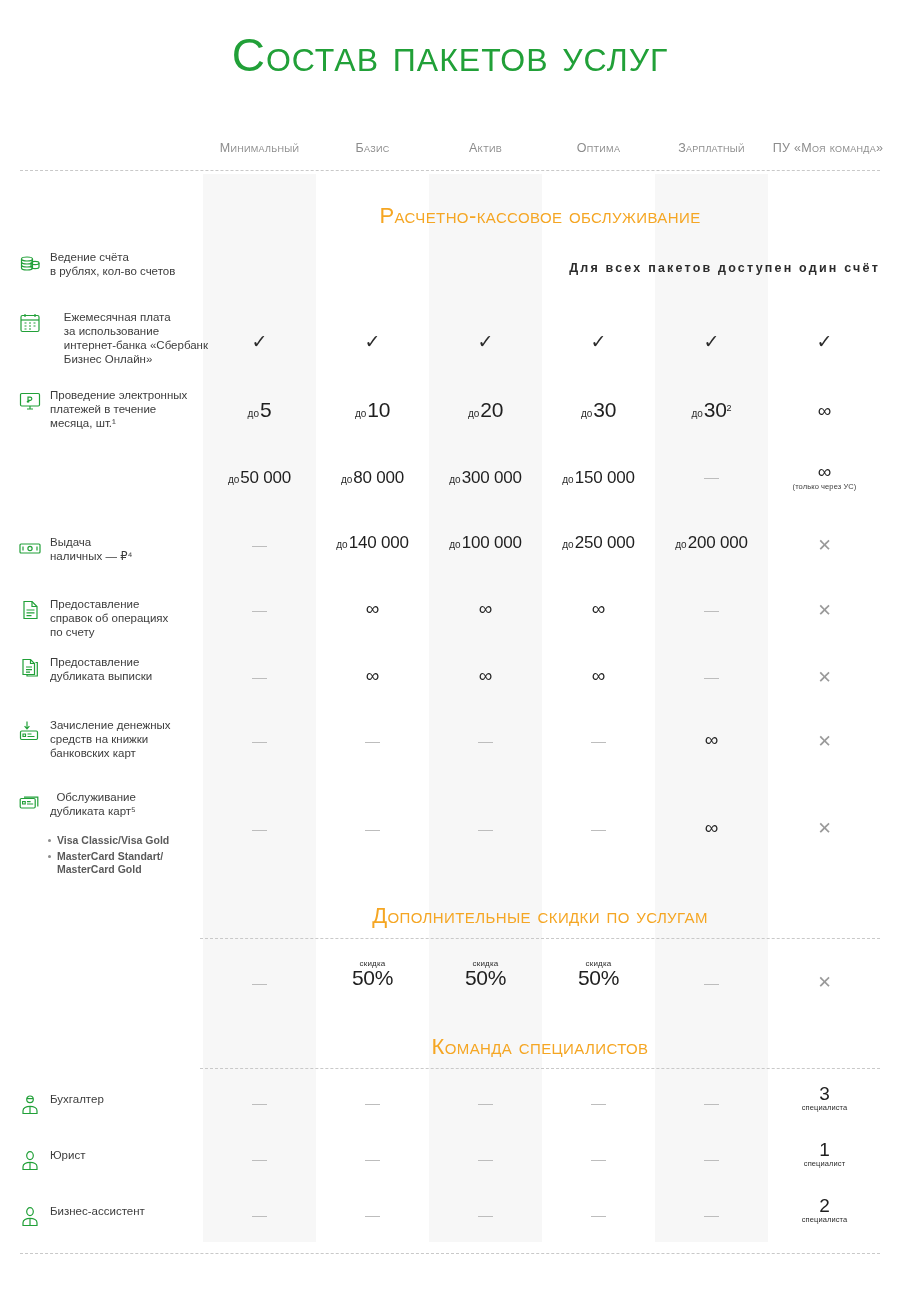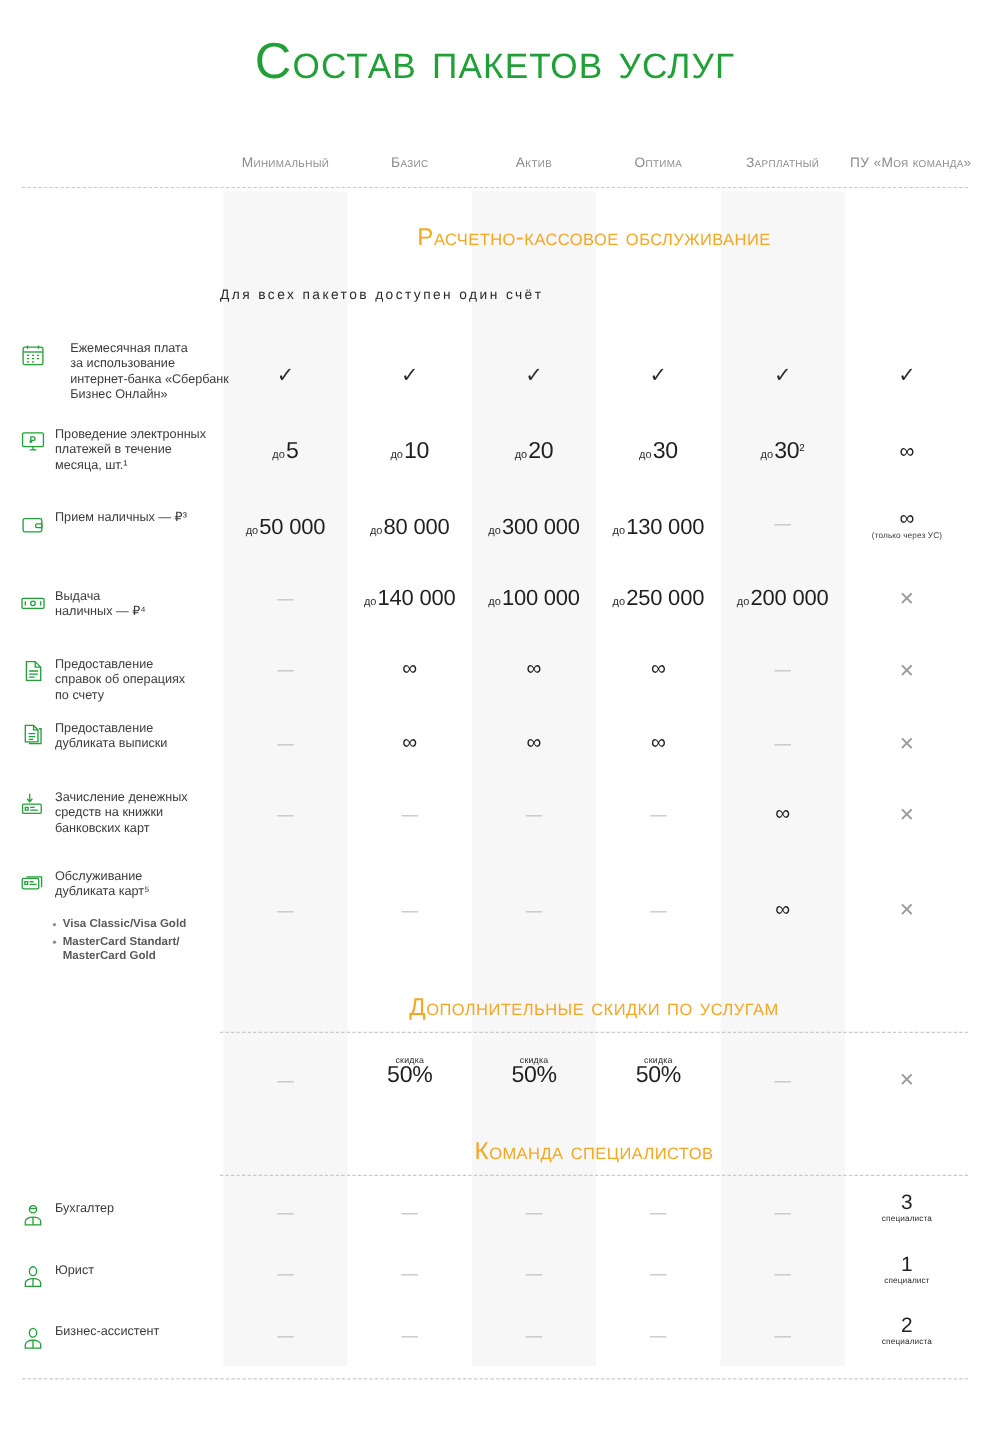--- a/index.html
+++ b/index.html
@@ -54,35 +54,35 @@
   .labelcell .ico{flex:0 0 24px;width:24px;height:24px;display:block;margin-top:1px;}
   .labelcell .txt{font-size:11.5px;line-height:14px;color:#3c3c3c;}
   .sublist{margin:5px 0 0 30px;padding:0;list-style:none;}
   .sublist li{font-size:10.5px;line-height:13px;color:#5a5a5a;position:relative;padding-left:9px;margin-top:3px;font-weight:bold;}
   .sublist li:before{content:"";position:absolute;left:0;top:5px;width:3px;height:3px;border-radius:50%;background:#8c8c8c;}
 
   
   .cell{position:absolute;text-align:center;white-space:nowrap;}
   .cell .pre{font-size:10px;color:#2b2b2b;vertical-align:baseline;margin-right:1px;}
   .cell .big{font-size:21px;color:#1f1f1f;letter-spacing:-.3px;}
-  .cell .med{font-size:20px;color:#1f1f1f;letter-spacing:-.2px;}
+  .cell .med{font-size:17px;color:#1f1f1f;letter-spacing:-.2px;}
   .cell .sup{font-size:9px;vertical-align:super;color:#1f1f1f;}
   .cell .dash{font-size:15px;color:#bdbdbd;}
   .cell .inf{font-size:19px;color:#1f1f1f;letter-spacing:0;}
   .cell .note{display:block;font-size:7.5px;color:#3c3c3c;margin-top:-1px;letter-spacing:.1px;}
   .cell .check{font-size:19px;color:#2b2b2b;}
   .cell .cross{font-size:17px;color:#9a9a9a;}
   .cell .discount-lbl{display:block;font-size:8px;color:#2b2b2b;letter-spacing:.2px;margin-bottom:-2px;}
   .cell .spec-num{display:block;font-size:19px;color:#1f1f1f;line-height:19px;}
   .cell .spec-lbl{display:block;font-size:7.5px;color:#2b2b2b;letter-spacing:.1px;}
 
   
   .wide-note{
-    position:absolute;left:200px;width:680px;text-align:left;
-    font-size:12.5px;letter-spacing:2.2px;color:#2b2b2b;white-space:nowrap;
+    position:absolute;left:200px;width:680px;text-align:right;
+    font-size:12.5px;letter-spacing:2.2px;color:#2b2b2b;white-space:nowrap;font-weight:bold;
   }
   svg{display:block;overflow:visible;}
 </style>
 </head>
 <body>
 
 <div class="sheet">
 
   <div class="stripes">
     <div class="stripe" style="left:203px;width:113px;"></div>
@@ -96,20 +96,36 @@
   <div class="colhead" style="left:316px;width:113px;">Базис</div>
   <div class="colhead" style="left:429px;width:113px;">Актив</div>
   <div class="colhead" style="left:542px;width:113px;">Оптима</div>
   <div class="colhead" style="left:655px;width:113px;">Зарплатный</div>
   <div class="colhead" style="left:768px;width:120px;">ПУ «Моя команда»</div>
 
   <div class="rule rule-full" style="top:170px;"></div>
 
   <div class="section-head" style="top:203px;">Расчетно-кассовое обслуживание</div>
 
+  <div class="labelcell" style="top:250px;">
+    <span class="ico">
+      <svg width="24" height="24" viewBox="0 0 24 24" fill="none" stroke="#21a038" stroke-width="1.2">
+        <ellipse cx="9" cy="8" rx="5.5" ry="2"></ellipse>
+          <path d="M3.5 8v3c0 1.1 2.5 2 5.5 2s5.5-.9 5.5-2V8"></path>
+        <path d="M3.5 11v3c0 1.1 2.5 2 5.5 2s5.5-.9 5.5-2v-3"></path>
+        <path d="M3.5 14v3c0 1.1 2.5 2 5.5 2s5.5-.9 5.5-2v-3"></path>
+        <ellipse cx="17" cy="12" rx="4" ry="1.6"></ellipse>
+          <path d="M13 12v4c0 .9 1.8 1.6 4 1.6s4-.7 4-1.6v-4"></path>
+      </svg>
+    </span>
+    <span class="txt">
+      <span>Ведение счёта</span><br>
+      <span>в рублях, кол-во счетов</span>
+    </span>
+  </div>
   <div class="wide-note" style="top:261px;">Для всех пакетов доступен один счёт</div>
 
   <div class="labelcell" style="top:310px;justify-content:space-between;">
     <span class="ico">
       <svg width="24" height="24" viewBox="0 0 24 24" fill="none" stroke="#21a038" stroke-width="1.2">
         <rect x="3" y="4.5" width="18" height="16" rx="1.5"></rect>
           <path d="M3 9h18"></path>
         <path d="M7 3v3M17 3v3"></path>
         <path d="M6.5 12h2M11 12h2M15.5 12h2M6.5 15h2M11 15h2M15.5 15h2M6.5 18h2M11 18h2"></path>
       </svg>
@@ -142,33 +158,24 @@
       <span>месяца, шт.¹</span>
     </span>
   </div>
   <div class="cell" style="left:203px;width:113px;top:398px;"><span class="pre">до</span><span class="big">5</span></div>
   <div class="cell" style="left:316px;width:113px;top:398px;"><span class="pre">до</span><span class="big">10</span></div>
   <div class="cell" style="left:429px;width:113px;top:398px;"><span class="pre">до</span><span class="big">20</span></div>
   <div class="cell" style="left:542px;width:113px;top:398px;"><span class="pre">до</span><span class="big">30</span></div>
   <div class="cell" style="left:655px;width:113px;top:398px;"><span class="pre">до</span><span class="big">30</span><span class="sup">2</span></div>
   <div class="cell" style="left:768px;width:113px;top:400px;"><span class="inf">∞</span></div>
 
-  <div class="labelcell" style="top:464px;">
-    <span class="ico">
-      <svg width="24" height="24" viewBox="0 0 24 24" fill="none" stroke="#21a038" stroke-width="1.2">
-        <rect x="3" y="6.5" width="17" height="12" rx="1.6"></rect>
-        <path d="M16 11.3h4v3.4h-4a1.7 1.7 0 010-3.4z"></path>
-      </svg>
-    </span>
-    <span class="txt">Прием наличных — ₽³</span>
-  </div>
   <div class="cell" style="left:203px;width:113px;top:468px;"><span class="pre">до</span><span class="med">50 000</span></div>
   <div class="cell" style="left:316px;width:113px;top:468px;"><span class="pre">до</span><span class="med">80 000</span></div>
   <div class="cell" style="left:429px;width:113px;top:468px;"><span class="pre">до</span><span class="med">300 000</span></div>
-  <div class="cell" style="left:542px;width:113px;top:468px;"><span class="pre">до</span><span class="med">130 000</span></div>
+  <div class="cell" style="left:542px;width:113px;top:468px;"><span class="pre">до</span><span class="med">150 000</span></div>
   <div class="cell" style="left:655px;width:113px;top:468px;"><span class="dash">—</span></div>
   <div class="cell" style="left:768px;width:113px;top:461px;"><span class="inf">∞</span><span class="note">(только через УС)</span></div>
 
   <div class="labelcell" style="top:535px;">
     <span class="ico">
       <svg width="24" height="24" viewBox="0 0 24 24" fill="none" stroke="#21a038" stroke-width="1.2">
         <rect x="2" y="8" width="20" height="9" rx="1"></rect>
           <circle cx="12" cy="12.5" r="2.1"></circle>
         <path d="M5 10.5v4M19 10.5v4"></path>
       </svg>
@@ -241,21 +248,21 @@
       <span>банковских карт</span>
     </span>
   </div>
   <div class="cell" style="left:203px;width:113px;top:732px;"><span class="dash">—</span></div>
   <div class="cell" style="left:316px;width:113px;top:732px;"><span class="dash">—</span></div>
   <div class="cell" style="left:429px;width:113px;top:732px;"><span class="dash">—</span></div>
   <div class="cell" style="left:542px;width:113px;top:732px;"><span class="dash">—</span></div>
   <div class="cell" style="left:655px;width:113px;top:729px;"><span class="inf">∞</span></div>
   <div class="cell" style="left:768px;width:113px;top:731px;"><span class="cross">✕</span></div>
 
-  <div class="labelcell" style="top:790px;">
+  <div class="labelcell" style="top:790px;text-align:right;">
     <span class="ico">
       <svg width="24" height="24" viewBox="0 0 24 24" fill="none" stroke="#21a038" stroke-width="1.2">
         <rect x="2.2" y="7.5" width="15" height="9.5" rx="1.2"></rect>
         <path d="M4.6 10.5h2.6V13H4.6zM9 13h6.2M9 10.6h3.6"></path>
         <path d="M6 6.2h13.8v9.4"></path>
       </svg>
     </span>
     <span class="txt">
       <span>Обслуживание</span><br>
       <span>дубликата карт⁵</span>

